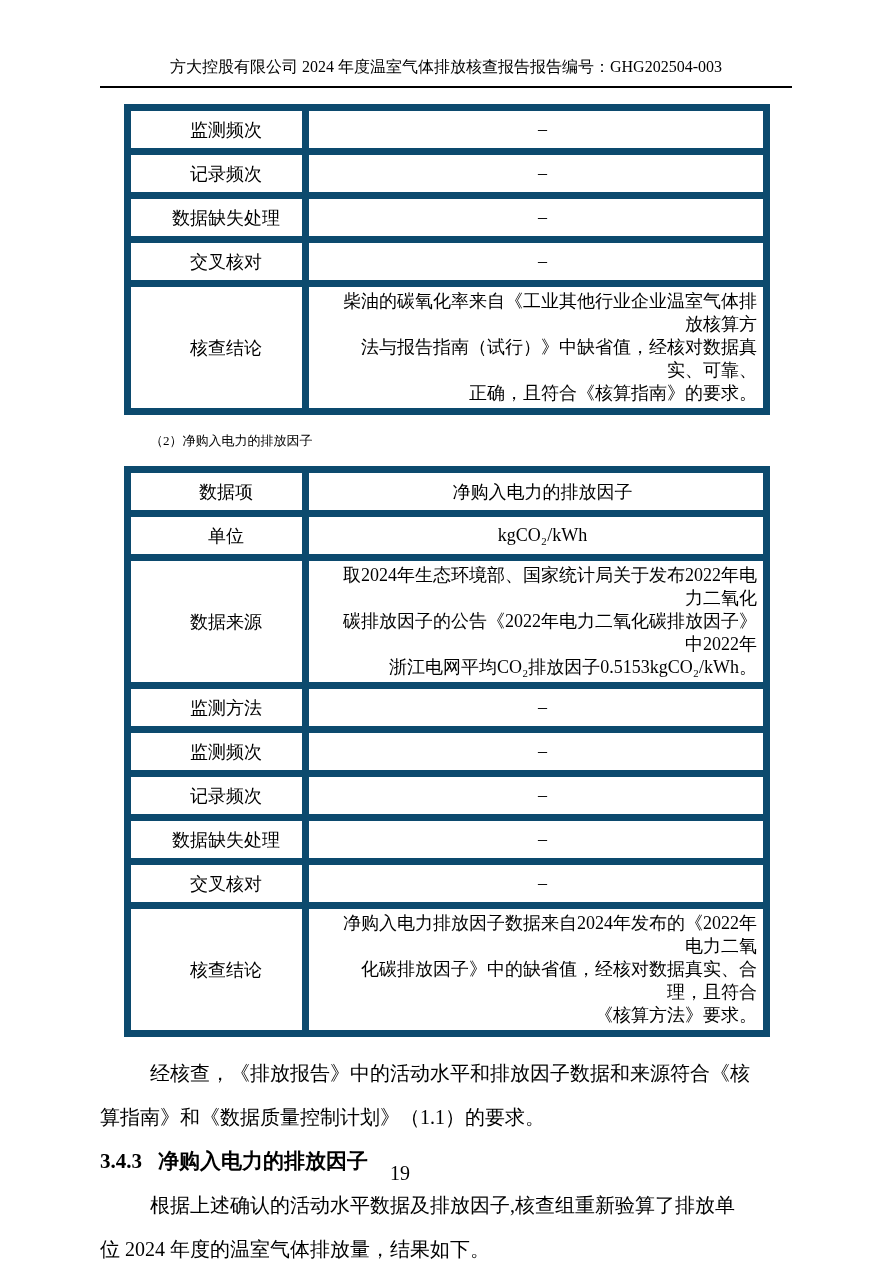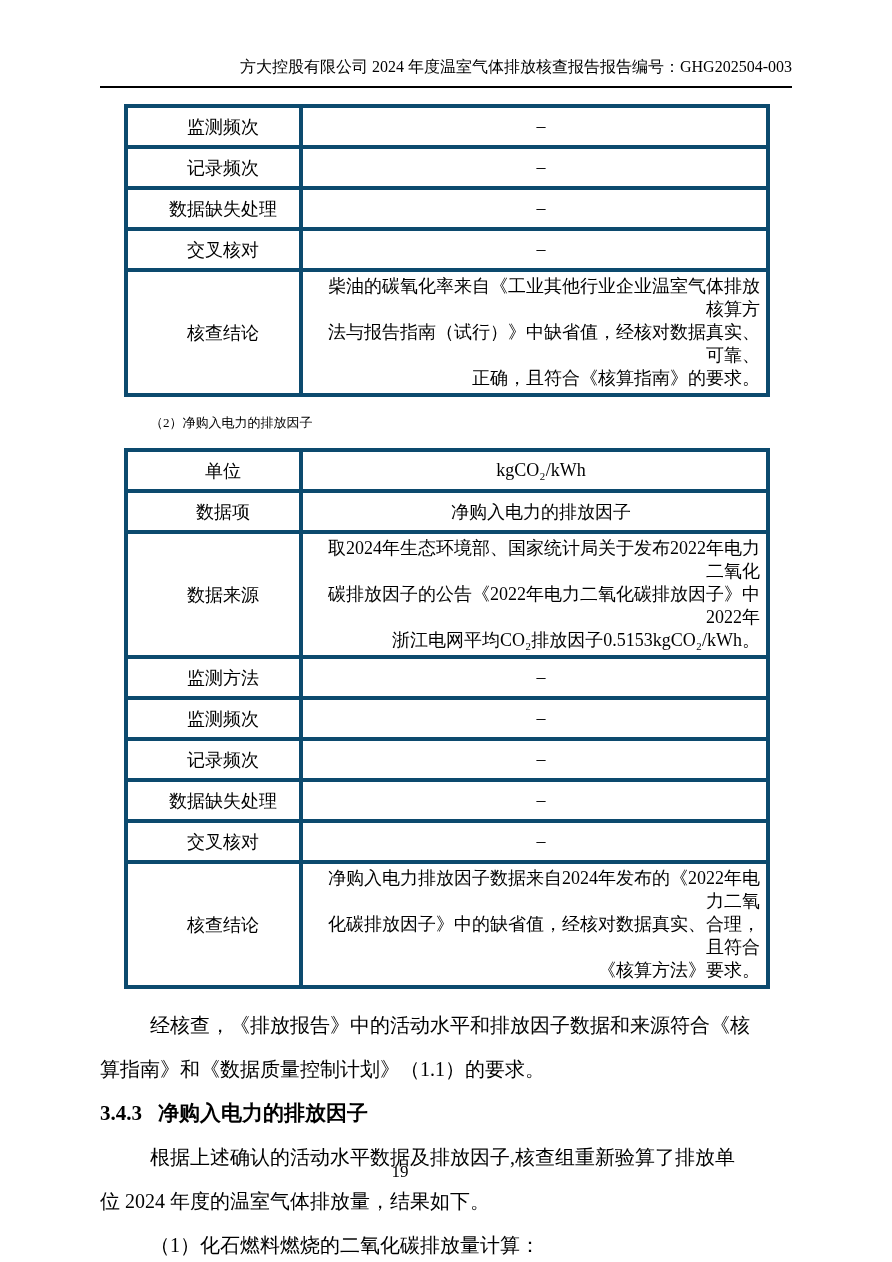--- a/index.html
+++ b/index.html
@@ -6,32 +6,32 @@
   body {
     width:892px; height:1262px; position:relative;
     background:#ffffff; color:#000;
     font-family:"Liberation Serif", serif;
     overflow:hidden;
   }
   .page { position:absolute; inset:0; padding:56px 100px 0 100px; box-sizing:border-box; }
 
   
   .hdr {
-    display:flex; justify-content:flex-end; align-items:flex-end;
+    display:flex; justify-content:center; align-items:flex-end;
     font-size:16px; line-height:22px;
     padding-bottom:8px; border-bottom:2px solid #000;
   }
 
   
   table.tbl {
     border-collapse:collapse; table-layout:fixed;
     width:646px; margin-left:24px;
     font-size:18px;
   }
-  table.tbl td { border:4px solid #0c4a6e; vertical-align:middle;padding-left:21px; }
+  table.tbl td { border:7px solid #0c4a6e; vertical-align:middle;padding-left:21px; }
   td.lbl { width:148px; text-align:center; padding:2px 2px; }
   td.val { text-align:center; padding:2px 8px; }
   tr.simple td { height:33px; }
   td.multi {
     text-align:right; white-space:pre-line;
     line-height:23px; padding:3px 6px 3px 9px;
   }
   .t1 { margin-top:16px; }
 
   .subhead { font-size:13px; line-height:26px; margin:13px 0 12px 0; text-indent:50px; }
@@ -42,21 +42,21 @@
   }
   .p1 { margin-top:14px; }
 
   .h343 { font-size:21px; font-weight:bold; line-height:44px; margin:0; }
   .h343 .ttl { margin-left:16px; }
 
   .item-line { font-size:20px; line-height:44px; margin:0; text-indent:50px; }
 
   .pageno {
     position:absolute; top:1162px; left:0; width:800px;
-    text-align:center; font-size:17px;
+    text-align:center; font-size:20px;
   }
 </style>
 </head>
 <body>
 
 <div class="page">
 
   <div class="hdr">
     <span>方大控股有限公司 2024 年度温室气体排放核查报告</span>
     <span>报告编号：GHG202504-003</span>
@@ -87,26 +87,26 @@
 正确，且符合《核算指南》的要求。</td>
       </tr>
     </tbody>
   </table>
 
   <p class="subhead">（2）净购入电力的排放因子</p>
 
   <table class="tbl">
     <tbody>
       <tr class="simple">
+        <td class="lbl">数据项</td>
+        <td class="val">净购入电力的排放因子</td>
+      </tr>
+      <tr class="simple">
         <td class="lbl">单位</td>
         <td class="val">kgCO₂/kWh</td>
-      </tr>
-      <tr class="simple">
-        <td class="lbl">数据项</td>
-        <td class="val">净购入电力的排放因子</td>
       </tr>
       <tr>
         <td class="lbl">数据来源</td>
         <td class="val multi">取2024年生态环境部、国家统计局关于发布2022年电力二氧化
 碳排放因子的公告《2022年电力二氧化碳排放因子》中2022年
 浙江电网平均CO₂排放因子0.5153kgCO₂/kWh。</td>
       </tr>
       <tr class="simple">
         <td class="lbl">监测方法</td>
         <td class="val">–</td>

